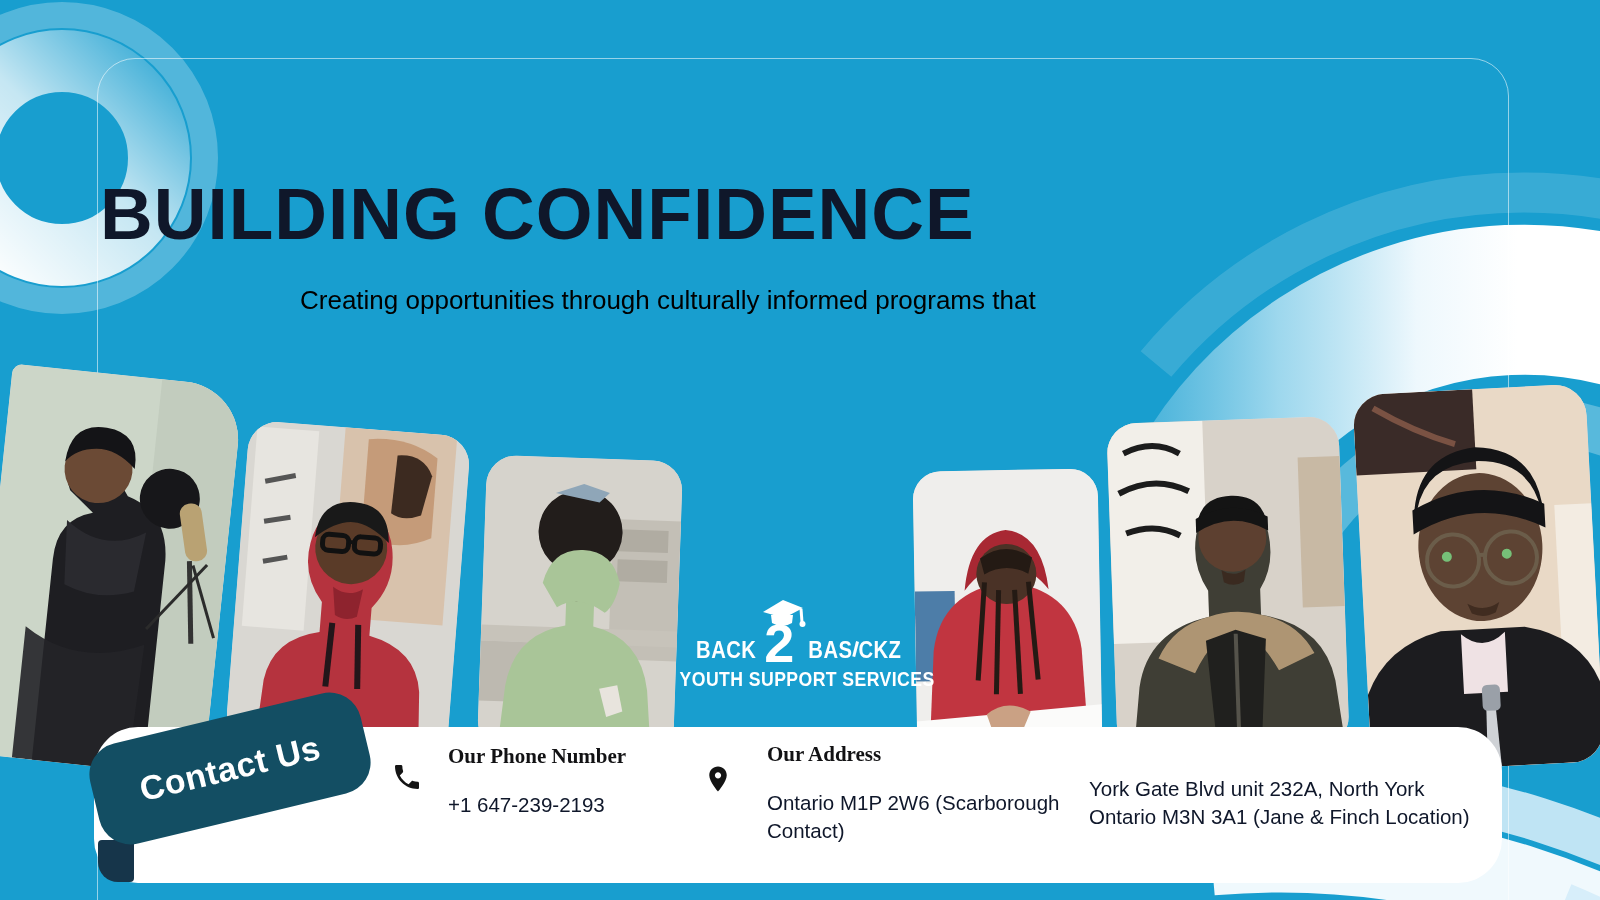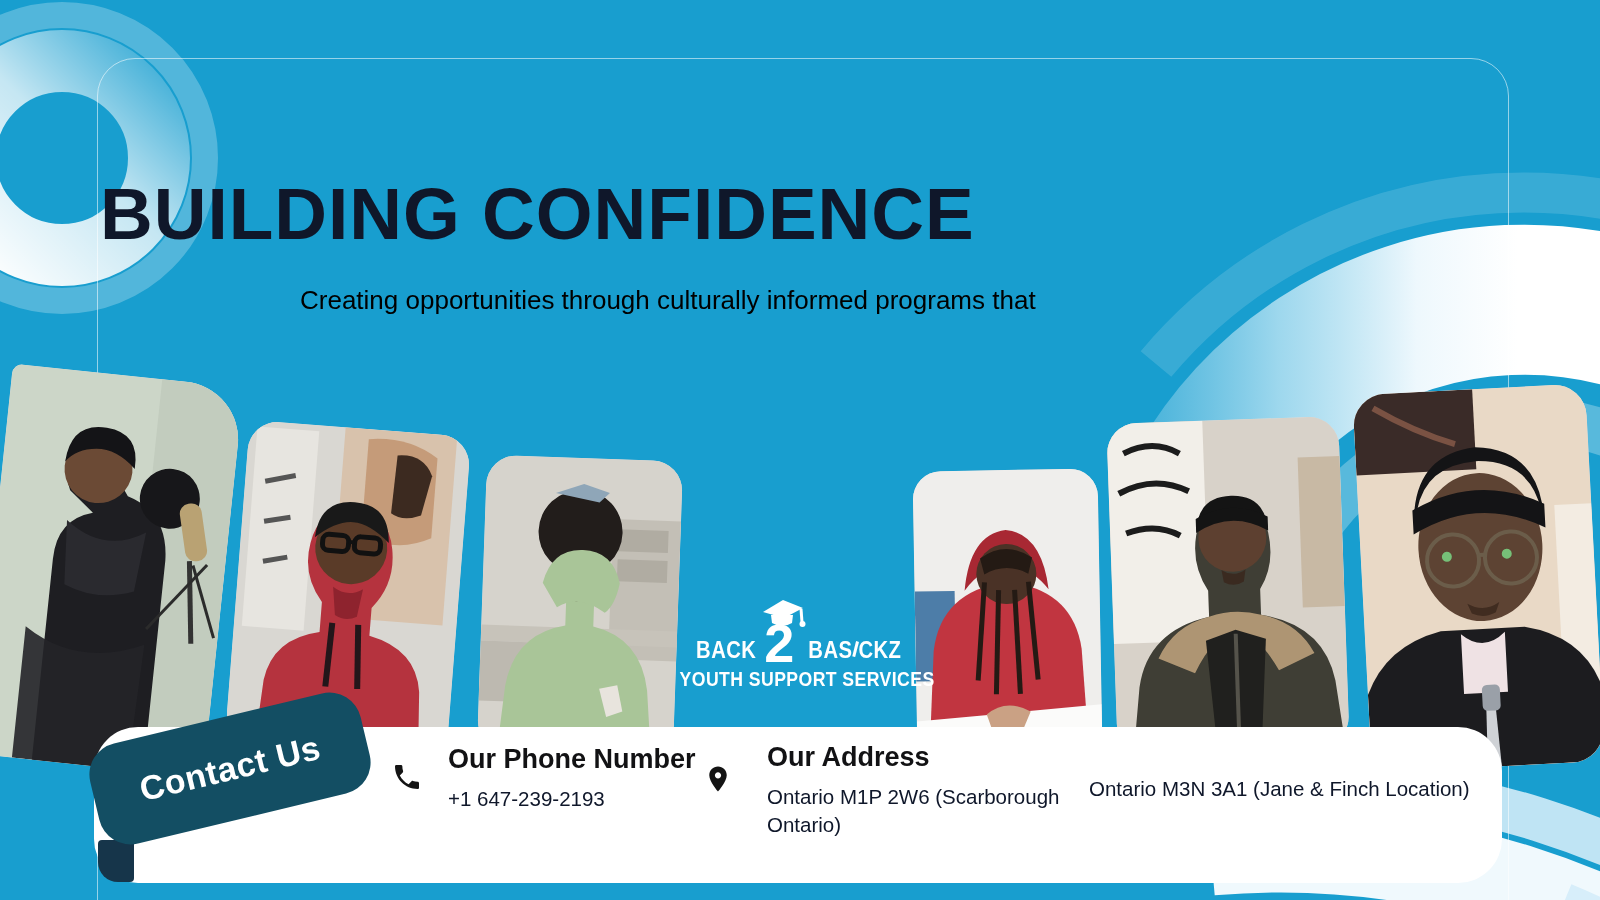--- a/index.html
+++ b/index.html
@@ -51,21 +51,21 @@
   }
   .badge{
     position:absolute;left:91px;top:717px;width:278px;height:103px;
     background:#134E63;border-radius:32px;z-index:5;
     transform:rotate(-13.5deg);
     display:flex;align-items:center;justify-content:center;
   }
   .badge-label{color:#fff;font-size:34px;font-weight:bold;letter-spacing:.5px;}
   .contact-item{position:absolute;z-index:4;color:#1C1C1E;}
   .icon-slot{position:absolute;}
-  .c-heading{font-size:27px;font-weight:bold;color:#121214;margin:0 0 10px 0;}
+  .c-heading{font-size:21px;font-weight:bold;color:#121214;margin:0 0 22px 0;font-family:Liberation Serif, serif;}
   .c-line{font-size:20.5px;line-height:28px;color:#0f172a;}
   .phone-block{left:448px;top:744px;}
   .loc-block{left:767px;top:742px;}
   .loc-col2{position:absolute;left:1089px;top:775px;z-index:4;}
 </style>
 </head>
 <body>
 
 <div class="stage">
 
@@ -256,20 +256,21 @@
     <div class="c-line">+1 647-239-2193</div>
   </div>
 
   <svg class="icon-slot" style="left:703px;top:758px;z-index:4;" width="30" height="42" viewBox="0 0 24 24">
     <path fill="#141414" d="M12 2C8.13 2 5 5.13 5 9c0 5.25 7 13 7 13s7-7.75 7-13c0-3.87-3.13-7-7-7zm0 9.5c-1.38 0-2.5-1.12-2.5-2.5S10.62 6.5 12 6.5s2.5 1.12 2.5 2.5-1.12 2.5-2.5 2.5z"></path>
   </svg>
   <div class="contact-item loc-block">
     <div class="c-heading">Our Address</div>
     <div class="c-line">
       <div>Ontario M1P 2W6 (Scarborough</div>
-      <div>Ontario)</div>
+      <div>Contact)</div>
     </div>
   </div>
   <div class="loc-col2 c-line">
+    <div>York Gate Blvd unit 232A, North York</div>
     <div>Ontario M3N 3A1 (Jane &amp; Finch Location)</div>
   </div>
 
 </div>
 
 </body></html>

